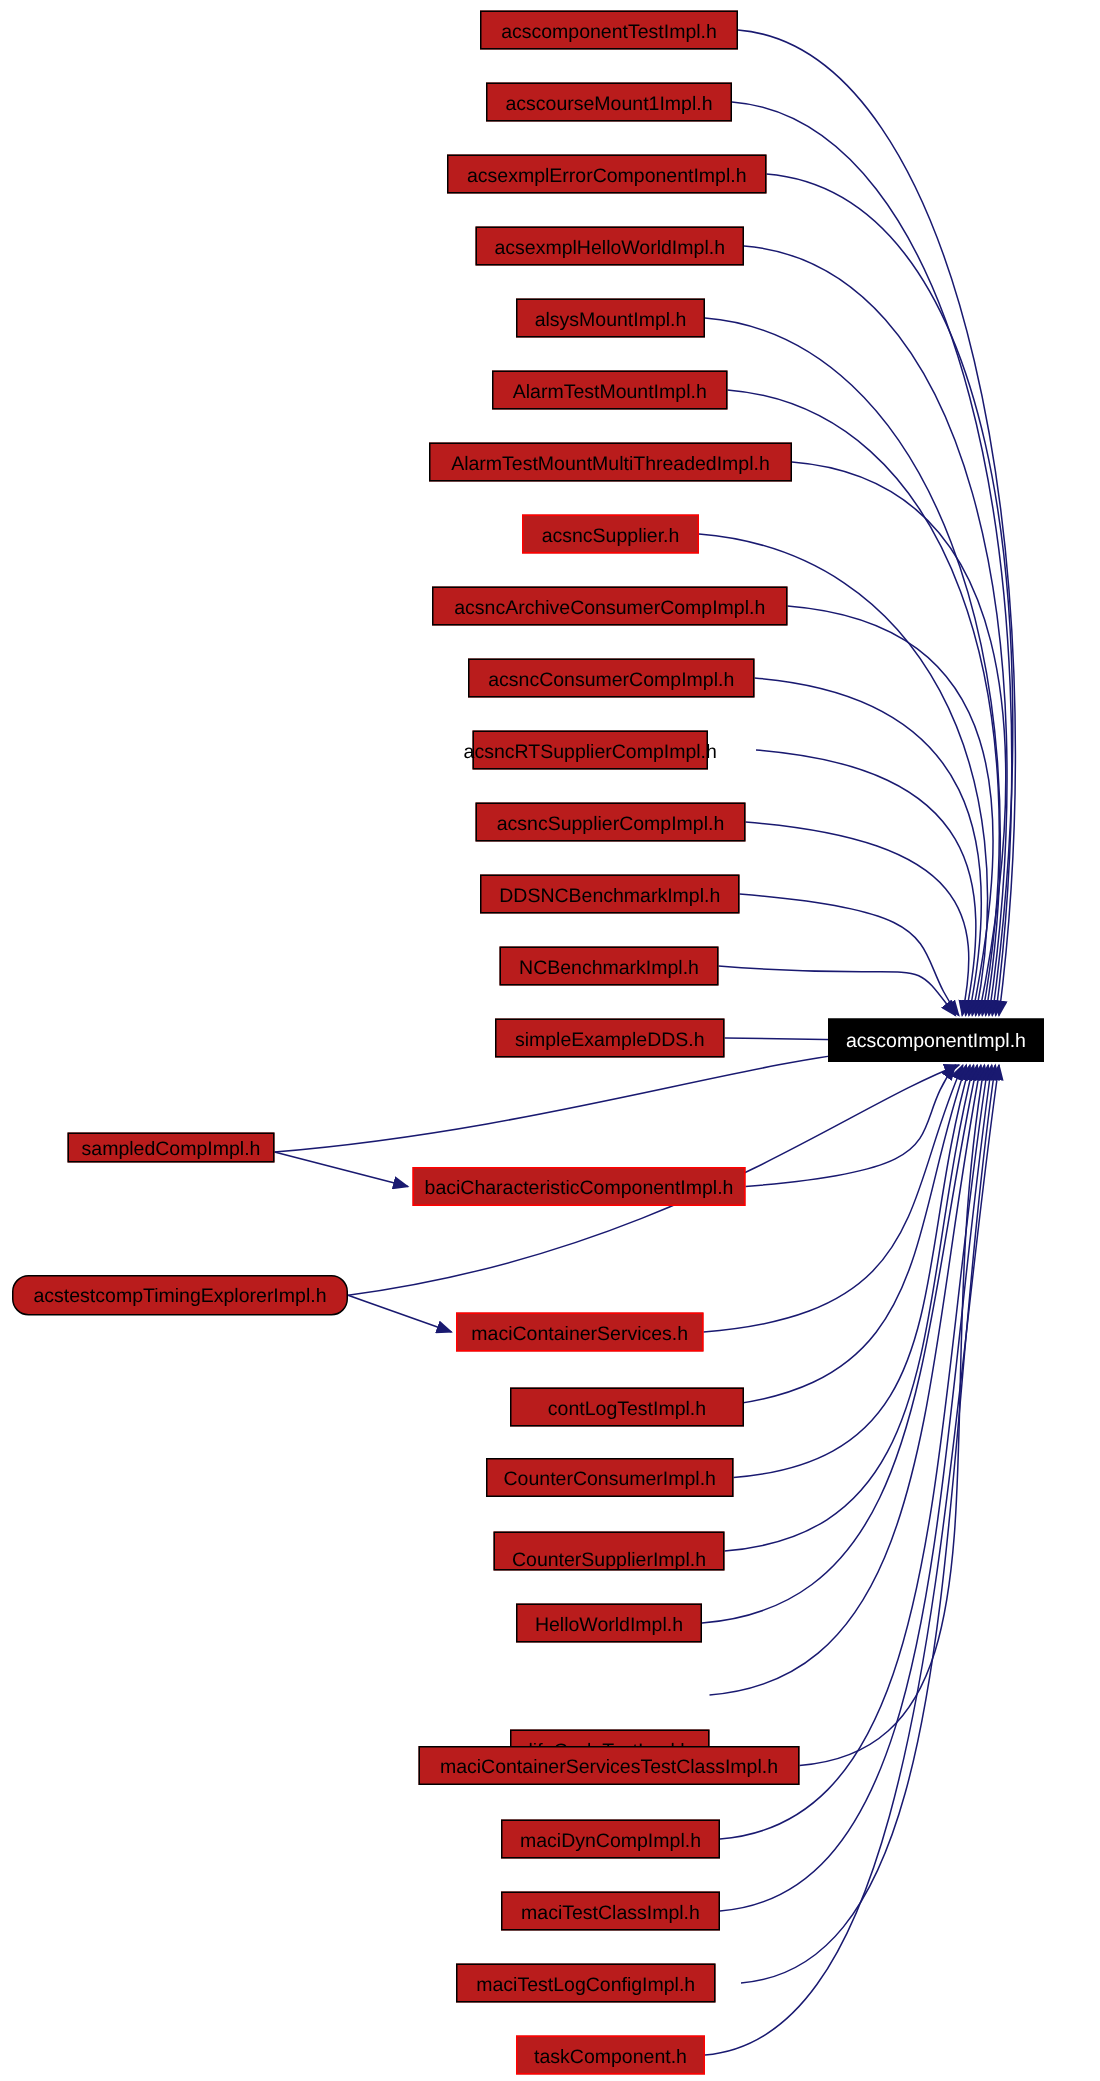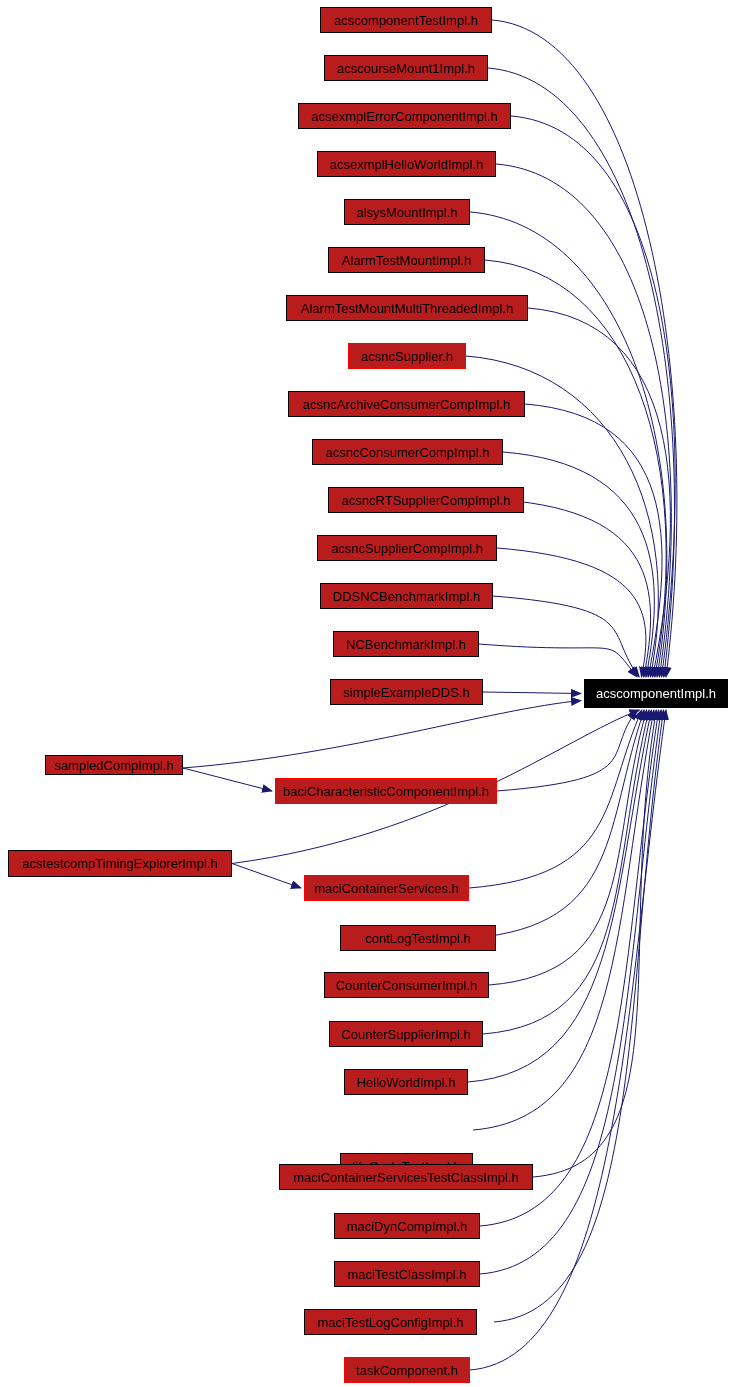--- a/index.html
+++ b/index.html
@@ -75,21 +75,21 @@
         <path d="M483,1034 C633,1022 609.0833333333334,873 649.0833333333334,710" fill="none" stroke="#191970" stroke-width="1" marker-end="url(#arrow)"></path>
         <path d="M468,1082 C618,1070 611.5,897 651.5,710" fill="none" stroke="#191970" stroke-width="1" marker-end="url(#arrow)"></path>
         <path d="M473,1130 C623,1118 613.9166666666666,921 653.9166666666666,710" fill="none" stroke="#191970" stroke-width="1" marker-end="url(#arrow)"></path>
         <path d="M533,1177 C683,1165 616.3333333333334,944.5 656.3333333333334,710" fill="none" stroke="#191970" stroke-width="1" marker-end="url(#arrow)"></path>
         <path d="M480,1226 C630,1214 618.75,969 658.75,710" fill="none" stroke="#191970" stroke-width="1" marker-end="url(#arrow)"></path>
         <path d="M480,1274 C630,1262 621.1666666666666,990 661.1666666666666,710" fill="none" stroke="#191970" stroke-width="1" marker-end="url(#arrow)"></path>
         <path d="M494,1322 C644,1310 623.5833333333334,990 663.5833333333334,710" fill="none" stroke="#191970" stroke-width="1" marker-end="url(#arrow)"></path>
         <path d="M470,1370 C620,1358 626,990 666,710" fill="none" stroke="#191970" stroke-width="1" marker-end="url(#arrow)"></path>
       </g>
   </svg>
-<div class="node center" style="left: 584px; top: 679px; width: 144px; height: 29px;">
+<div class="node center" style="left: 552px; top: 679px; width: 144px; height: 29px;">
     <span>acscomponentImpl.h</span>
   </div>
     <div class="node" style="left: 320px; top: 7px; width: 172px; height: 26px;">
     <span>acscomponentTestImpl.h</span>
   </div>
     <div class="node" style="left: 324px; top: 55px; width: 164px; height: 26px;">
     <span>acscourseMount1Impl.h</span>
   </div>
     <div class="node" style="left: 298px; top: 103px; width: 213px; height: 26px;">
     <span>acsexmplErrorComponentImpl.h</span>
@@ -108,54 +108,54 @@
   </div>
     <div class="node red" style="left: 348px; top: 343px; width: 118px; height: 26px;">
     <span>acsncSupplier.h</span>
   </div>
     <div class="node" style="left: 288px; top: 391px; width: 237px; height: 26px;">
     <span>acsncArchiveConsumerCompImpl.h</span>
   </div>
     <div class="node" style="left: 312px; top: 439px; width: 191px; height: 26px;">
     <span>acsncConsumerCompImpl.h</span>
   </div>
-    <div class="node" style="left: 328px; top: 487px; width: 196px; height: 26px;">
+    <div class="node" style="left: 315px; top: 487px; width: 157px; height: 26px;">
     <span>acsncRTSupplierCompImpl.h</span>
   </div>
     <div class="node" style="left: 317px; top: 535px; width: 180px; height: 26px;">
     <span>acsncSupplierCompImpl.h</span>
   </div>
     <div class="node" style="left: 320px; top: 583px; width: 173px; height: 26px;">
     <span>DDSNCBenchmarkImpl.h</span>
   </div>
     <div class="node" style="left: 333px; top: 631px; width: 146px; height: 26px;">
     <span>NCBenchmarkImpl.h</span>
   </div>
     <div class="node" style="left: 330px; top: 679px; width: 153px; height: 26px;">
     <span>simpleExampleDDS.h</span>
   </div>
     <div class="node" style="left: 45px; top: 755px; width: 138px; height: 20px;">
     <span>sampledCompImpl.h</span>
   </div>
     <div class="node red" style="left: 275px; top: 778px; width: 222px; height: 26px;">
     <span>baciCharacteristicComponentImpl.h</span>
   </div>
-    <div class="node" style="left: 8px; top: 850px; width: 224px; height: 27px;">
+    <div class="node" style="left: 8px; top: 850px; width: 224px; height: 27px; border-radius: 11px;">
     <span>acstestcompTimingExplorerImpl.h</span>
   </div>
     <div class="node red" style="left: 304px; top: 875px; width: 165px; height: 26px;">
     <span>maciContainerServices.h</span>
   </div>
     <div class="node" style="left: 340px; top: 925px; width: 156px; height: 26px;">
     <span>contLogTestImpl.h</span>
   </div>
     <div class="node" style="left: 324px; top: 972px; width: 165px; height: 26px;">
     <span>CounterConsumerImpl.h</span>
   </div>
-    <div class="node" style="left: 329px; top: 1021px; width: 154px; height: 26px;">
+    <div class="node" style="left: 329px; top: 1021px; width: 154px; height: 26px; align-items: flex-end;">
     <span>CounterSupplierImpl.h</span>
   </div>
     <div class="node" style="left: 344px; top: 1069px; width: 124px; height: 26px;">
     <span>HelloWorldImpl.h</span>
   </div>
     <div class="node" style="left: 340px; top: 1117px; width: 133px; height: 26px; margin-top: 36px;">
     <span>lifeCycleTestImpl.h</span>
   </div>
     <div class="node" style="left: 279px; top: 1164px; width: 254px; height: 26px;">
     <span>maciContainerServicesTestClassImpl.h</span>

